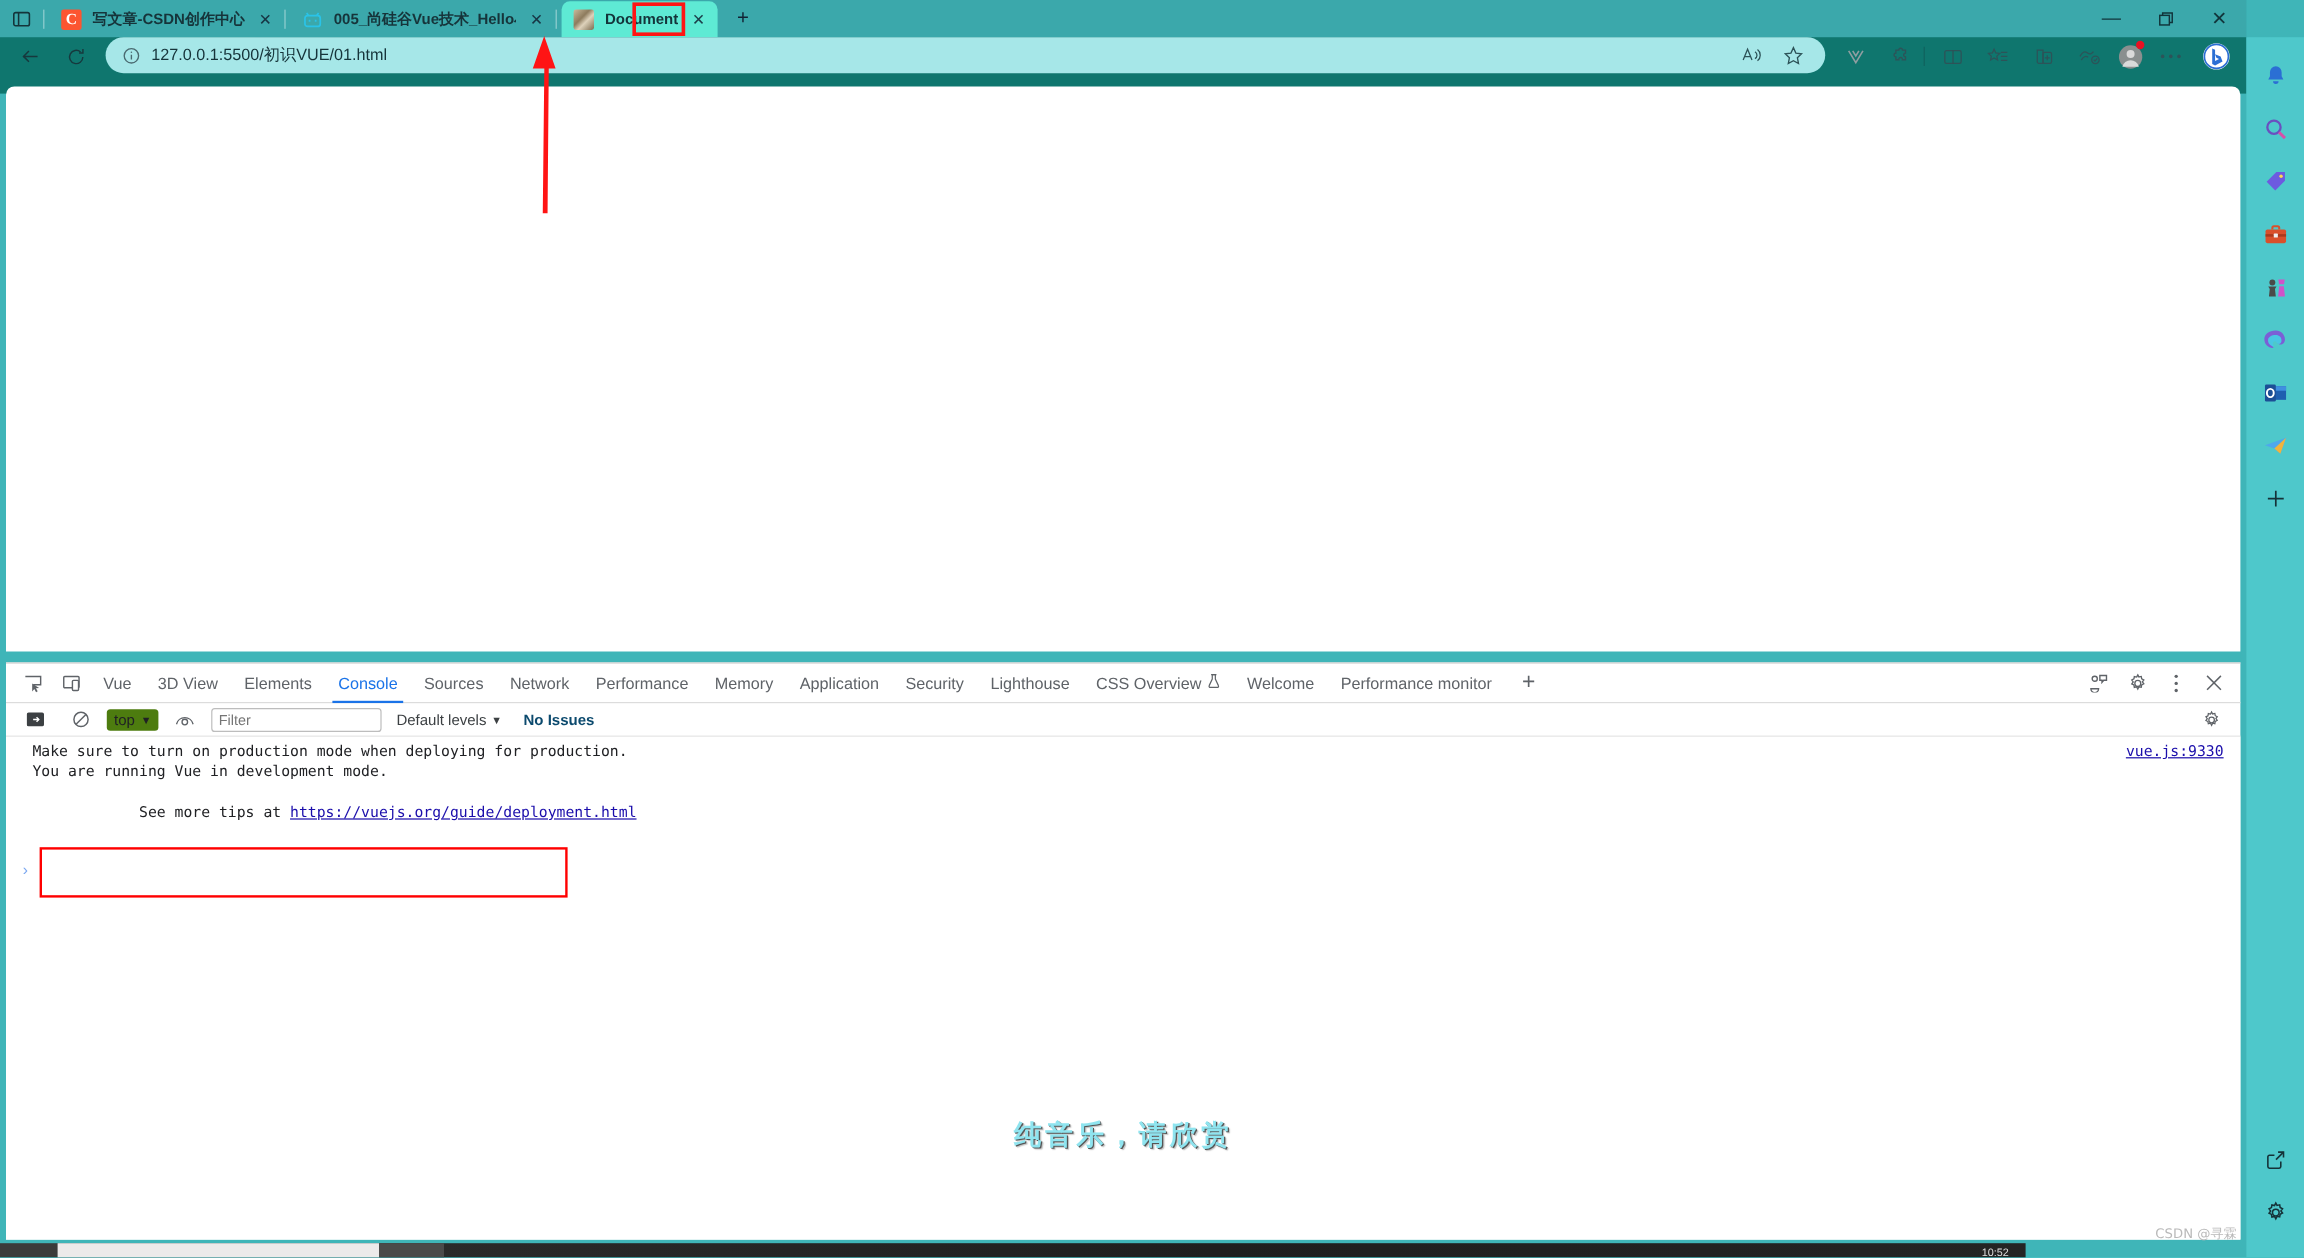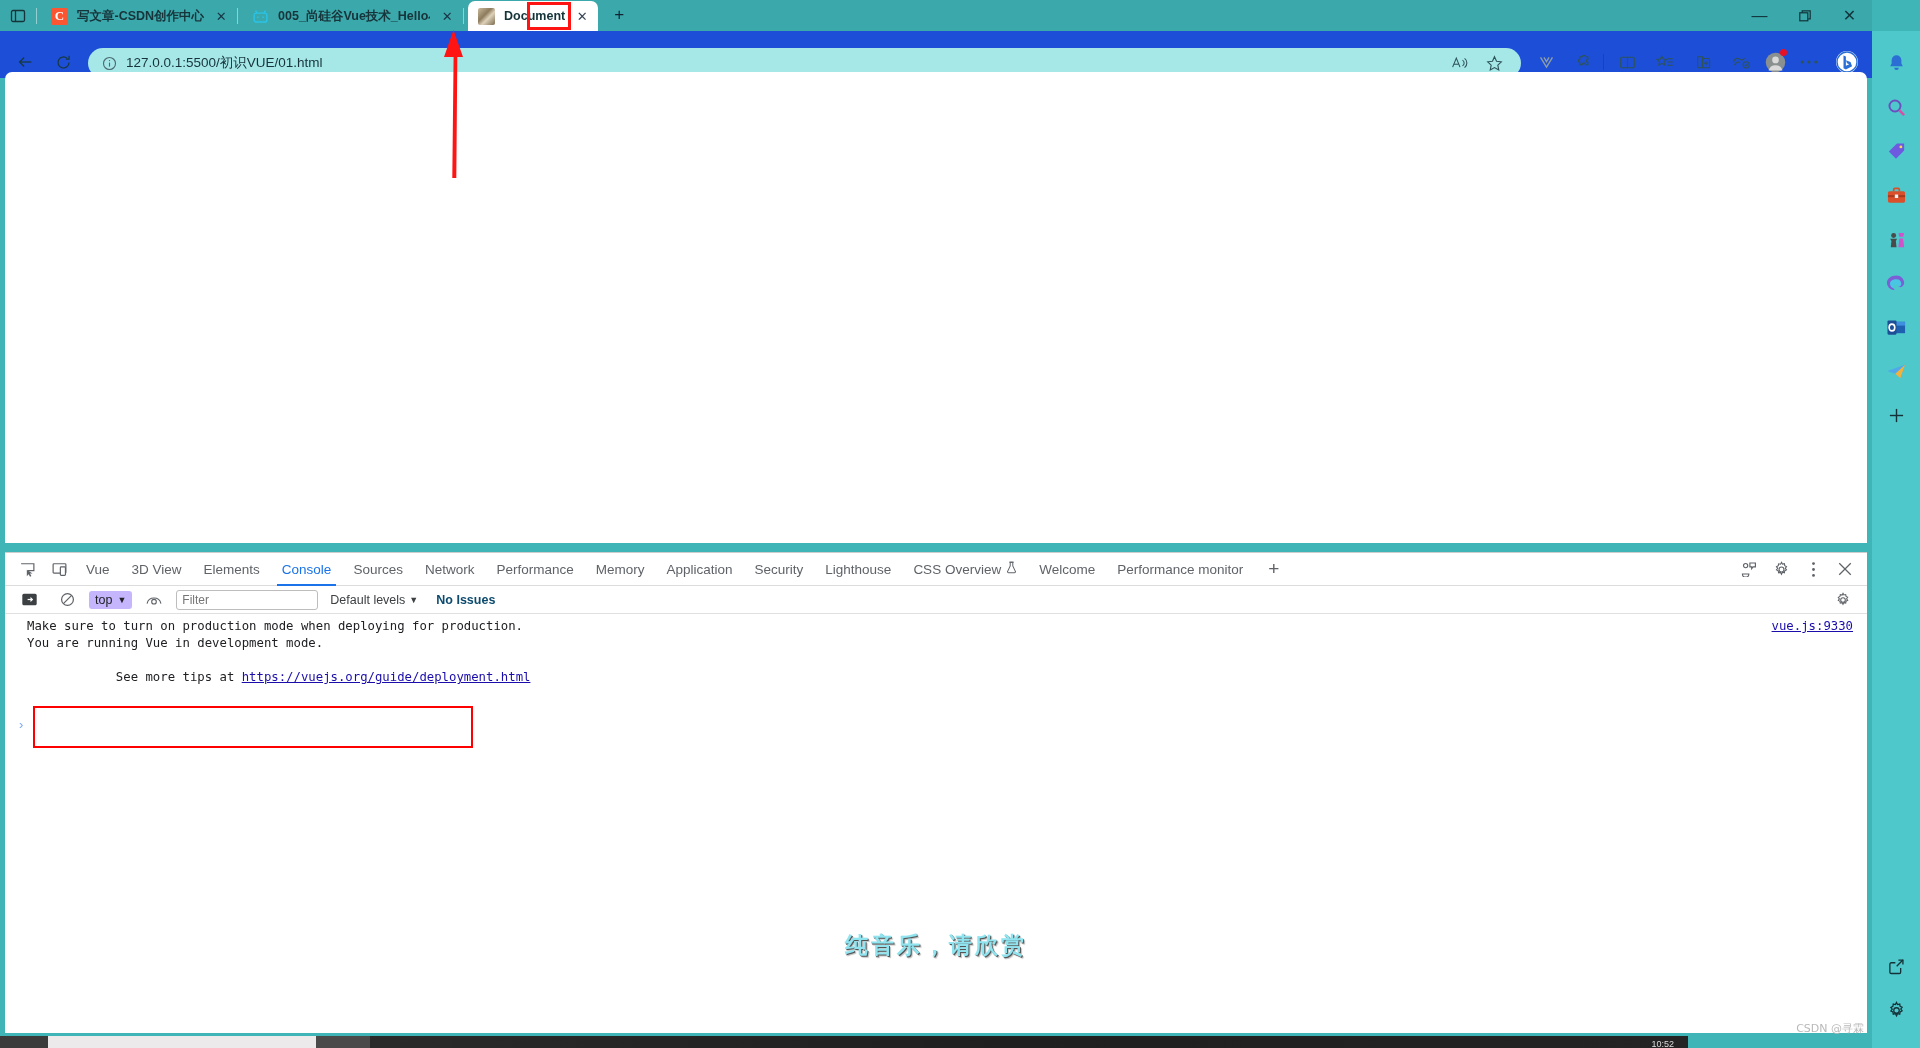--- a/index.html
+++ b/index.html
@@ -35,21 +35,21 @@
   .tab .favicon { width: 17px; height: 17px; flex: 0 0 17px; margin-right: 9px; border-radius: 2px; position: relative; }
   .tab .tab-title {
     max-width: 152px; overflow: hidden; text-overflow: clip;
     font-size: 12.5px; line-height: 16px; font-weight: bold;
   }
   .tab .tab-close {
     width: 20px; height: 20px; margin-left: 7px; flex: 0 0 20px;
     display: flex; align-items: center; justify-content: center;
     font-size: 13px; color: #123; opacity: .85;
   }
-  .tab.active { background: #ffffff; }
+  .tab.active { background: #5eead4; }
   .tab.active .tab-title { color: #14343a; }
 
   
   .fav-csdn { background: #fc5531; color: #fff; font-weight: bold; font-size: 13px;
      display:flex; align-items:center; justify-content:center; font-family:"Liberation Serif", serif;}
   
   .fav-bili { background: transparent; }
   
   .fav-doc { background: linear-gradient(135deg,#cbbb9d 0%, #8d7b5d 40%, #ded2bb 60%, #7a6a4e 100%); }
 
@@ -58,21 +58,21 @@
     display: flex; align-items: center; justify-content: center;
     color: #123; font-size: 17px; font-weight: 300;
   }
 
   .winctrls { position: absolute; right: 0; top: 0; display: flex; height: 31px; }
   .winctrls div { width: 45px; height: 31px; display: flex; align-items: center; justify-content: center; color: #11343a; }
 
   
   .toolbar {
     position: absolute; left: 0; top: 31px; width: 1872px; height: 47px;
-    background: #1d4ed8; display: flex; align-items: flex-end; padding: 0 6px;
+    background: #0f766e; display: flex; align-items: flex-start; padding: 0 6px;
   }
   .tb-btn {
     width: 32px; height: 32px; border-radius: 5px; margin: 0 3px;
     display: flex; align-items: center; justify-content: center; color: #17383d;
   }
   .omnibox {
     flex: 1; height: 30px; background: #a6e7e8; border-radius: 15px;
     display: flex; align-items: center; padding: 0 10px; margin: 0 6px;
     min-width: 0;
   }
@@ -111,21 +111,21 @@
     content: ""; position: absolute; left: 6px; right: 6px; bottom: 0; height: 2px; background: #1a73e8;
   }
   .dt-tabs-wrap { display: flex; align-items: center; flex: 1; min-width: 0; overflow: hidden; }
   .dt-right { display: flex; align-items: center; padding-right: 6px; }
 
   .dt-console-bar {
     height: 28px; display: flex; align-items: center; gap: 6px;
     padding: 0 8px; border-bottom: 1px solid #e0e0e0; font-size: 12.5px; color: #3c4043;
   }
   .ctx-chip {
-    background: #c4b5fd; border-radius: 3px; padding: 2px 6px; display: flex; align-items: center; gap: 5px;
+    background: #4d7c0f; border-radius: 3px; padding: 2px 6px; display: flex; align-items: center; gap: 5px;
     font-size: 12.5px; color: #202124;
   }
   .filter-input {
     width: 142px; height: 20px; border: 1px solid #bdbdbd; border-radius: 3px;
     background: #fff; font-size: 12px; color: #5f6368; padding: 0 5px; outline: none;
     font-family: "Liberation Sans", sans-serif;
   }
   .levels { display: flex; align-items: center; gap: 4px; margin-left: 6px; }
   .no-issues { margin-left: 12px; color: #0c4a6e; font-weight: bold; }
   .dt-cb-right { margin-left: auto; display: flex; align-items: center; }

